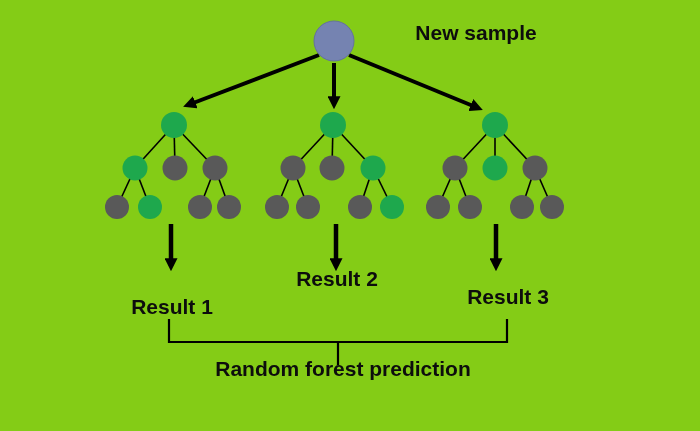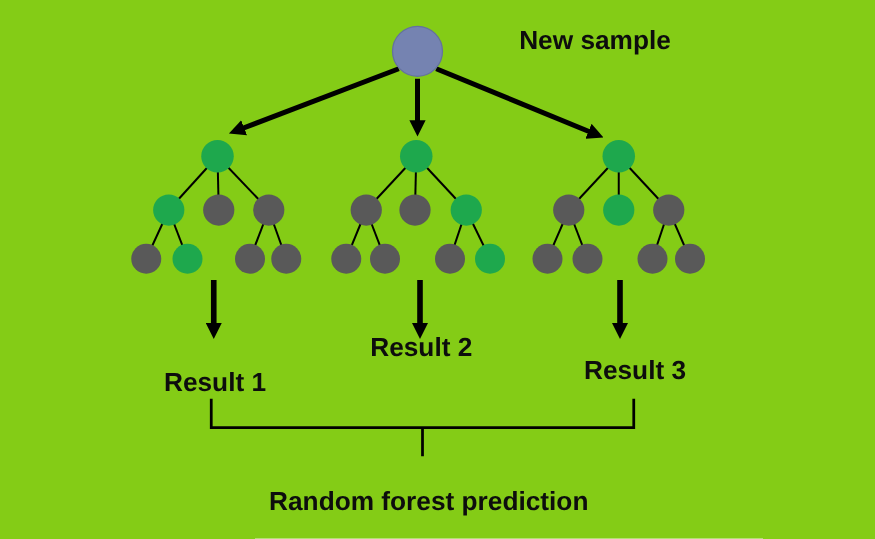--- a/index.html
+++ b/index.html
@@ -30,21 +30,21 @@
     line-height: 1.1;
     color: #0d0d0d;
     white-space: nowrap;
     letter-spacing: 0px;
   }
   .lbl-new-sample   { left: 476px; top: 21px; }
   .lbl-result-1     { left: 172px; top: 281px; margin-top: 14px; }
   .lbl-result-2     { left: 337px; top: 267px; text-align: center; }
   .lbl-result-3     { left: 496px; top: 285px; margin-left: 12px; }
   .lbl-majority     { left: 343px; top: 313px; }
-  .lbl-prediction   { left: 343px; top: 390px; }
+  .lbl-prediction   { left: 343px; top: 357px; }
 </style>
 </head>
 <body>
 
 <div class="canvas">
   <svg id="diagram-svg" viewBox="0 0 700 431" xmlns="http://www.w3.org/2000/svg">
     <defs>
       <marker id="ah" viewBox="0 0 10 10" refX="6" refY="5" markerUnits="userSpaceOnUse" markerWidth="13" markerHeight="13" orient="auto">
         <path d="M 0 0 L 10 5 L 0 10 z" fill="#000000"></path>
       </marker>

